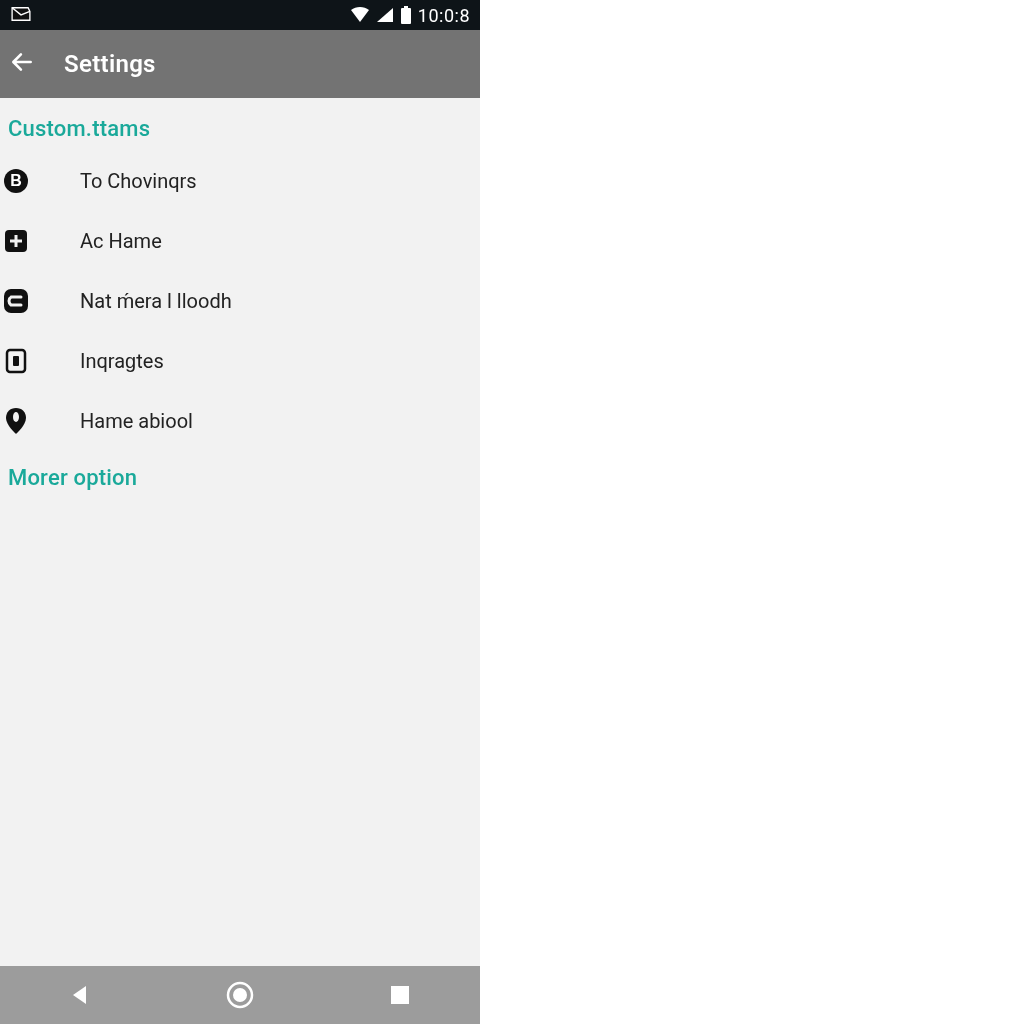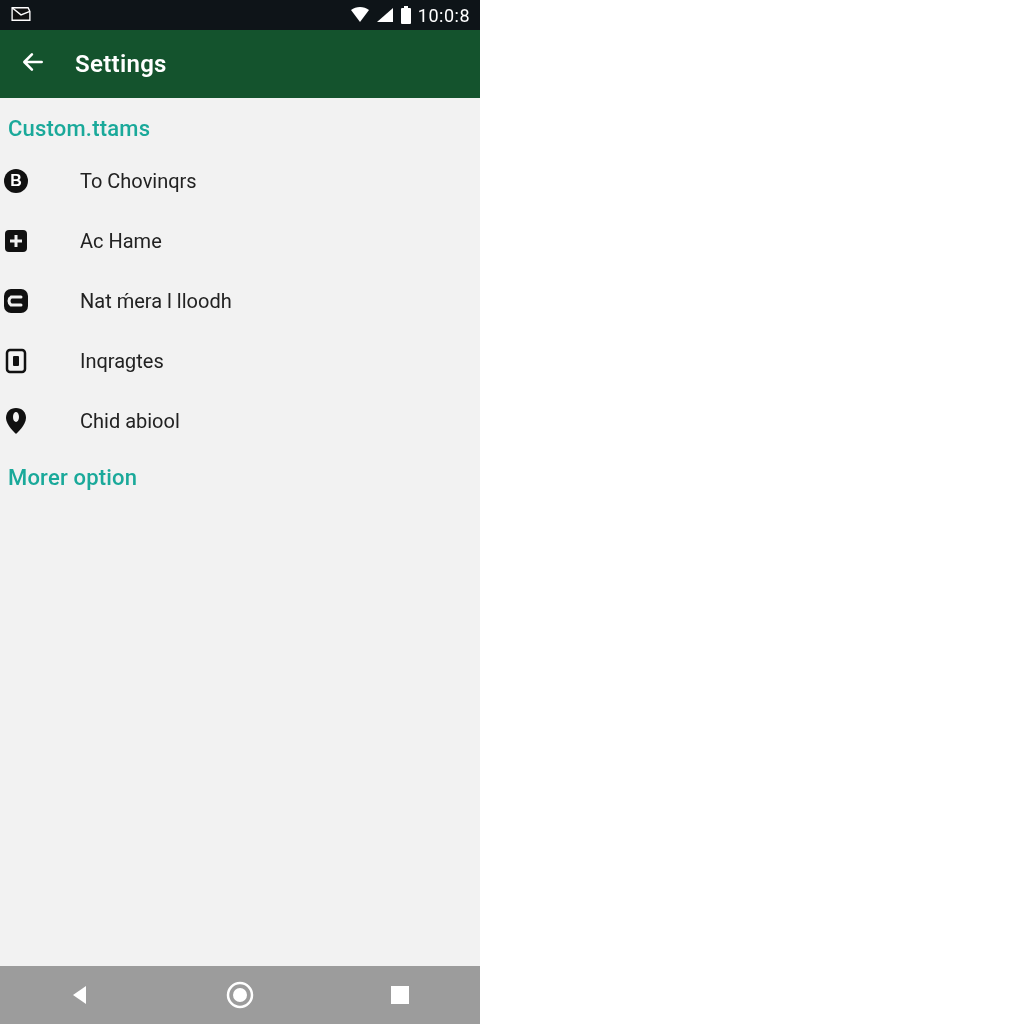--- a/index.html
+++ b/index.html
@@ -8,21 +8,21 @@
   .phone { width: 512px; height: 1024px; background: #f2f2f2; display: flex; flex-direction: column; position: relative; }
   .right-blank { width: 512px; height: 1024px; background: #ffffff; }
 
   
   .status-bar { height: 30px; background: #0e1418; color: #fff; display: flex; align-items: center; padding: 0 10px; font-size: 18px; justify-content: space-between; }
   .status-left, .status-right { display: flex; align-items: center; gap: 6px; }
   .status-right svg { display: block; }
   .clock { font-weight: 400; letter-spacing: 0.5px; font-size: 18px; }
 
   
-  .app-bar { height: 68px; background: #14532d; color: #fff; display: flex; align-items: center; padding: 0 17px; }
+  .app-bar { height: 68px; background: #737373; color: #fff; display: flex; align-items: center; padding: 0 6px; }
   .back-btn { width: 32px; height: 32px; display: flex; align-items: center; justify-content: center; margin-right: 26px; cursor: pointer; }
   .app-title { font-size: 24px; font-weight: 600; letter-spacing: 0.3px; }
 
   
   .content { flex: 1; overflow: auto; padding-top: 4px; }
   .section-title { color: #1aa99a; font-size: 22px; font-weight: 500; padding: 14px 0 10px 8px; letter-spacing: 0.2px; }
   .list-item { display: flex; align-items: center; height: 60px; padding: 0 2px; cursor: pointer; }
   .item-icon { width: 28px; height: 28px; display: flex; align-items: center; justify-content: center; margin-right: 38px; }
   .item-label { font-size: 20px; color: #222; font-weight: 400; margin-left: 12px; }
 
@@ -122,21 +122,21 @@
         <span class="item-label">Inqraɡtes</span>
       </div>
 
       <div class="list-item">
         <span class="item-icon">
           <svg width="24" height="28" viewBox="0 0 24 28">
             <path d="M12 1 C6 1 2 5 2 11 C2 18 12 27 12 27 C12 27 22 18 22 11 C22 5 18 1 12 1 Z" fill="#111"></path>
             <ellipse cx="12" cy="10" rx="3" ry="5" fill="#f2f2f2"></ellipse>
           </svg>
         </span>
-        <span class="item-label">Chid abiool</span>
+        <span class="item-label">Hame abiool</span>
       </div>
 
 
       <div class="section-title">Morer option</div>
 
     </div>
 
     <div class="nav-bar">
       <div class="nav-btn">
         <span>

